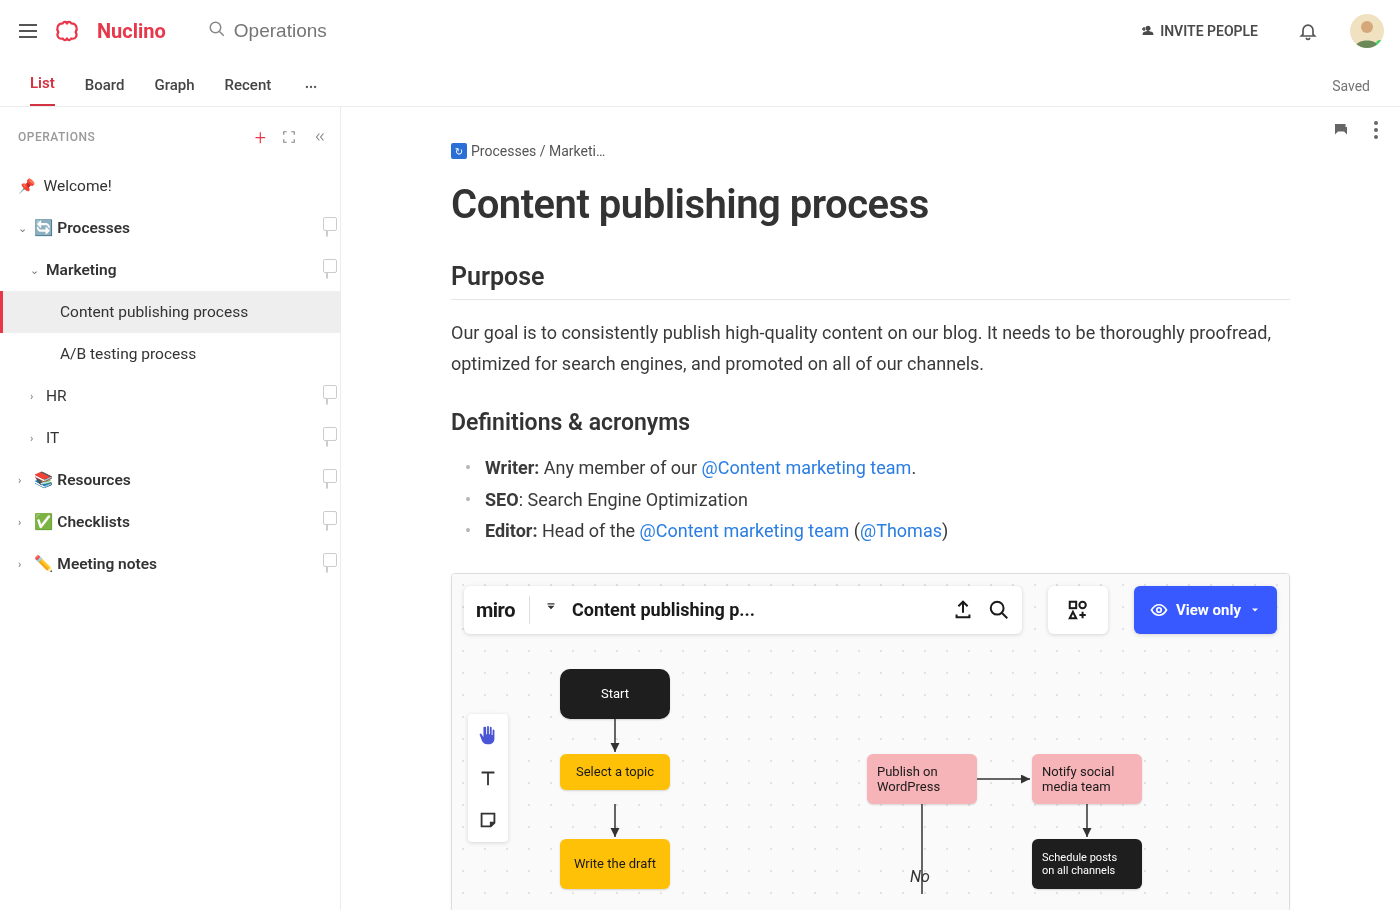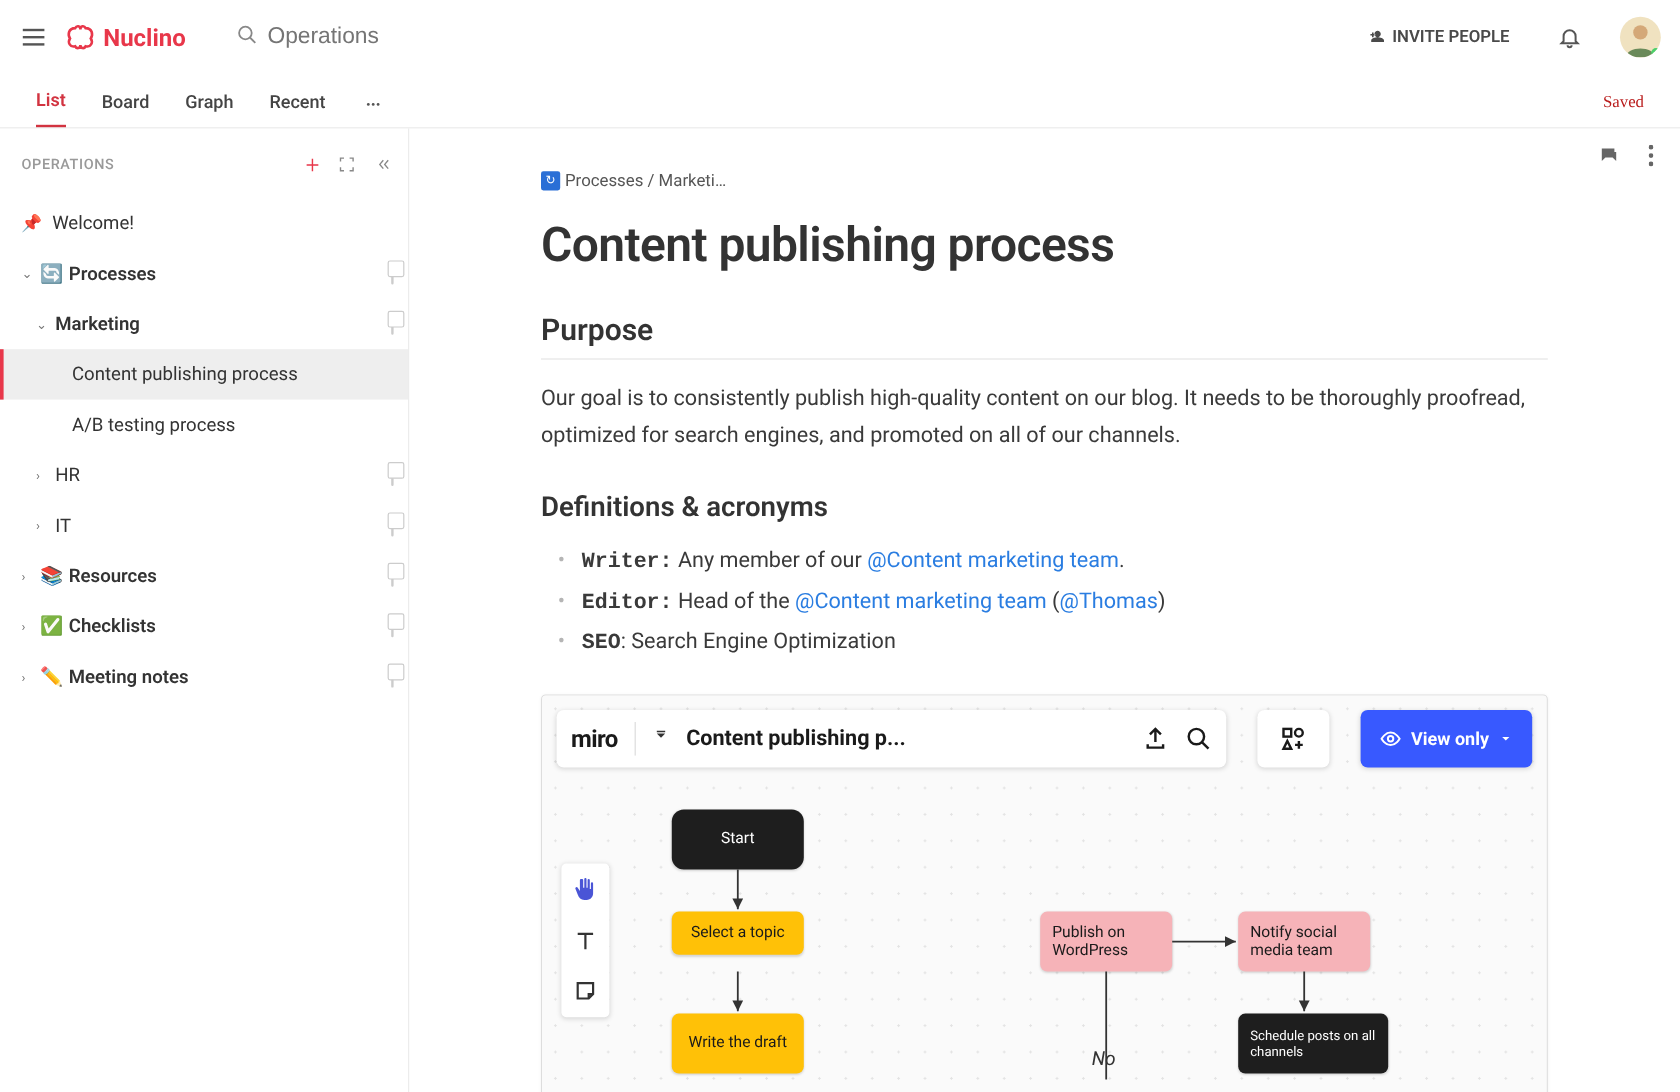--- a/index.html
+++ b/index.html
@@ -1,34 +1,34 @@
 <!DOCTYPE html>
 <html><head>
 <meta charset="utf-8">
 <style>
   * { box-sizing: border-box; margin: 0; padding: 0; }
   html, body { width: 1400px; height: 910px; font-family: -apple-system, BlinkMacSystemFont, "Segoe UI", Roboto, sans-serif; background: #fff; color: #2b2b2b; overflow: hidden; }
   .topbar { height: 61px; display: flex; align-items: center; padding: 0 16px; gap: 14px; }
   .hamburger { width: 24px; height: 24px; display:flex; flex-direction:column; justify-content:center; gap:4px; cursor:pointer; }
   .hamburger span { height:2px; background:#555; width:18px; margin-left:3px;}
-  .brand { display:flex; align-items:center; gap:6px; color:#e8374a; font-weight:700; font-size:20px;}
+  .brand { display:flex; align-items:center; gap:17px; color:#e8374a; font-weight:700; font-size:20px;}
   .brand-icon { width:26px; height:22px; }
   .search-wrap { display:flex; align-items:center; gap:8px; margin-left: 28px; }
   .search-icon svg { width:18px; height:18px; }
   .search-input { border:none; outline:none; font-size:19px; color:#9a9a9a; width: 200px;}
   .spacer { flex:1; }
   .invite { display:flex; align-items:center; gap:6px; font-size:14px; font-weight:600; color:#4a4a4a; cursor:pointer;}
   .bell { width:20px; height:20px; cursor:pointer; margin: 0 18px 0 26px;}
   .avatar { width:34px; height:34px; border-radius:50%; background:#f0e2c0; position:relative; overflow:hidden; cursor:pointer;}
   .avatar::after { content:""; position:absolute; bottom:0px; right:0px; width:8px; height:8px; background:#4bd06a; border-radius:50%; }
   .tabrow { height: 46px; border-bottom:1px solid #ececec; display:flex; align-items:flex-end; padding:0 30px; gap: 30px;}
   .tab { font-size:15px; color:#444; padding-bottom:12px; cursor:pointer; font-weight:500;}
   .tab.active { color:#d23340; border-bottom: 2px solid #d23340; font-weight:600;}
   .tab-dots { width:20px; display:flex; align-items:center; justify-content:center; padding-bottom:12px; cursor:pointer;}
-  .saved-label { margin-left:auto; font-size:14px; color:#b91c1c; padding-bottom:12px;font-family:Liberation Serif, serif;}
+  .saved-label { margin-left:auto; font-size:14px; color:#737373; padding-bottom:12px;}
   .body { display:flex; height: calc(910px - 61px - 46px); }
   .sidebar { width: 341px; border-right:1px solid #ececec; padding-top: 12px; display:flex; flex-direction:column;}
   .sb-header { display:flex; align-items:center; padding: 6px 12px 6px 18px; }
   .sb-header-title { font-size:12px; letter-spacing:0.5px; color:#999; font-weight:500; }
   .sb-header-actions { margin-left:auto; display:flex; gap:16px; align-items:center;}
   .plus-icon { color:#e8374a; font-size:20px; cursor:pointer; font-weight:300;}
   .gray-icon { color:#888; cursor:pointer; display:inline-flex; }
   .tree { padding-top: 10px;}
   .node { display:flex; align-items:center; height:42px; padding: 0 12px 0 18px; cursor:pointer; font-size:15.5px; color:#333;}
   .node.active { background:#eeeeee; position:relative;}
@@ -63,21 +63,21 @@
   .miro-icon { width:22px; height:22px; color:#1a1a1a; cursor:pointer;}
   .miro-viewbtn { background:#3859ff; color:#fff; font-weight:700; font-size:15px; padding:0 16px; height:48px; border-radius:6px; display:flex; align-items:center; gap:8px; cursor:pointer; box-shadow:0 1px 4px rgba(0,0,0,0.15);}
   .miro-canvas { position:absolute; top:0; left:0; right:0; bottom:0; background:#fafafa; background-image: radial-gradient(#e3e3e3 1px, transparent 1px); background-size: 22px 22px;}
   .miro-sidetool { position:absolute; left:16px; top:140px; background:#fff; border-radius:4px; box-shadow:0 1px 4px rgba(0,0,0,0.15); display:flex; flex-direction:column; padding:8px 6px; gap:14px;}
   .miro-sidetool div { width:28px; height:28px; display:flex; align-items:center; justify-content:center; cursor:pointer;}
   .flow-node { position:absolute; border-radius:6px; display:flex; align-items:center; justify-content:center; font-size:13px; padding:4px 10px; box-shadow:0 1px 2px rgba(0,0,0,0.15);}
   .fn-dark { background:#1e1e1e; color:#fff;}
   .fn-yellow { background:#ffc107; color:#1a1a1a;}
   .fn-pink { background:#f6b3b8; color:#1a1a1a;}
   .flow-arrow { position:absolute; }
-  strong { font-weight:700;font-family:Liberation Mono, monospace;}
+  strong { font-weight:700;}
   .copy-icon { width:12px; height:12px; border:1.5px solid #ccc; border-radius:2px; position:relative;}
   .copy-icon::after { content:""; position:absolute; width:12px; height:12px; border:1.5px solid #ccc; border-radius:2px; top:-4px; left:-4px; background:#fff;}
   .pin { font-size:14px; margin-right:8px;}
 </style>
 </head>
 <body>
 
 <div class="topbar">
   <div class="hamburger">
       <span></span>
@@ -218,43 +218,43 @@
         <span class="crumb-icon">↻</span>
         <span>Processes / Marketi…</span>
       </div>
       <h1 class="title">Content publishing process</h1>
       <h2 class="section">Purpose</h2>
       <hr>
       <p class="body-text">Our goal is to consistently publish high-quality content on our blog. It needs to be thoroughly proofread, optimized for search engines, and promoted on all of our channels.</p>
       <h2 class="section2">Definitions &amp; acronyms</h2>
       <ul class="defs">
         <li><strong>Writer:</strong><span> Any member of our </span><span class="mention">@Content marketing team</span><span>.</span></li>
+        <li><strong>SEO</strong><span>: Search Engine Optimization</span></li>
         <li><strong>Editor:</strong><span> Head of the </span><span class="mention">@Content marketing team</span><span> (</span><span class="mention">@Thomas</span><span>)</span></li>
-        <li><strong>SEO</strong><span>: Search Engine Optimization</span></li>
       </ul>
 
       <div class="miro-embed">
         <div class="miro-canvas">
 
           <div class="flow-node fn-dark" style="left:108px; top:95px; width:110px; height:50px; border-radius:10px;">
               <span>Start</span>
             </div>
           <div class="flow-node fn-yellow" style="left:108px; top:180px; width:110px; height:36px;">
               <span>Select a topic</span>
             </div>
           <div class="flow-node fn-yellow" style="left:108px; top:265px; width:110px; height:50px;">
               <span>Write the draft</span>
             </div>
           <div class="flow-node fn-pink" style="left:415px; top:180px; width:110px; height:50px;">
               <span>Publish on WordPress</span>
             </div>
           <div class="flow-node fn-pink" style="left:580px; top:180px; width:110px; height:50px;">
               <span>Notify social media team</span>
             </div>
-          <div class="flow-node fn-dark" style="left:580px; top:265px; width:125px; height:50px; font-size:11px;">
+          <div class="flow-node fn-dark" style="left:580px; top:265px; width:110px; height:50px; font-size:11px;">
               <span>Schedule posts on all channels</span>
             </div>
           <div style="position:absolute; left:458px; top:293px; font-size:16px; color:#333;font-style:italic;">No</div>
 
           <svg class="flow-arrow" style="left:0;top:0;" width="750" height="340">
             <defs>
                 <marker id="ah" markerWidth="8" markerHeight="8" refX="6" refY="3" orient="auto">
                   <path d="M0,0 L6,3 L0,6 Z" fill="#333"></path>
                 </marker>
               </defs>

